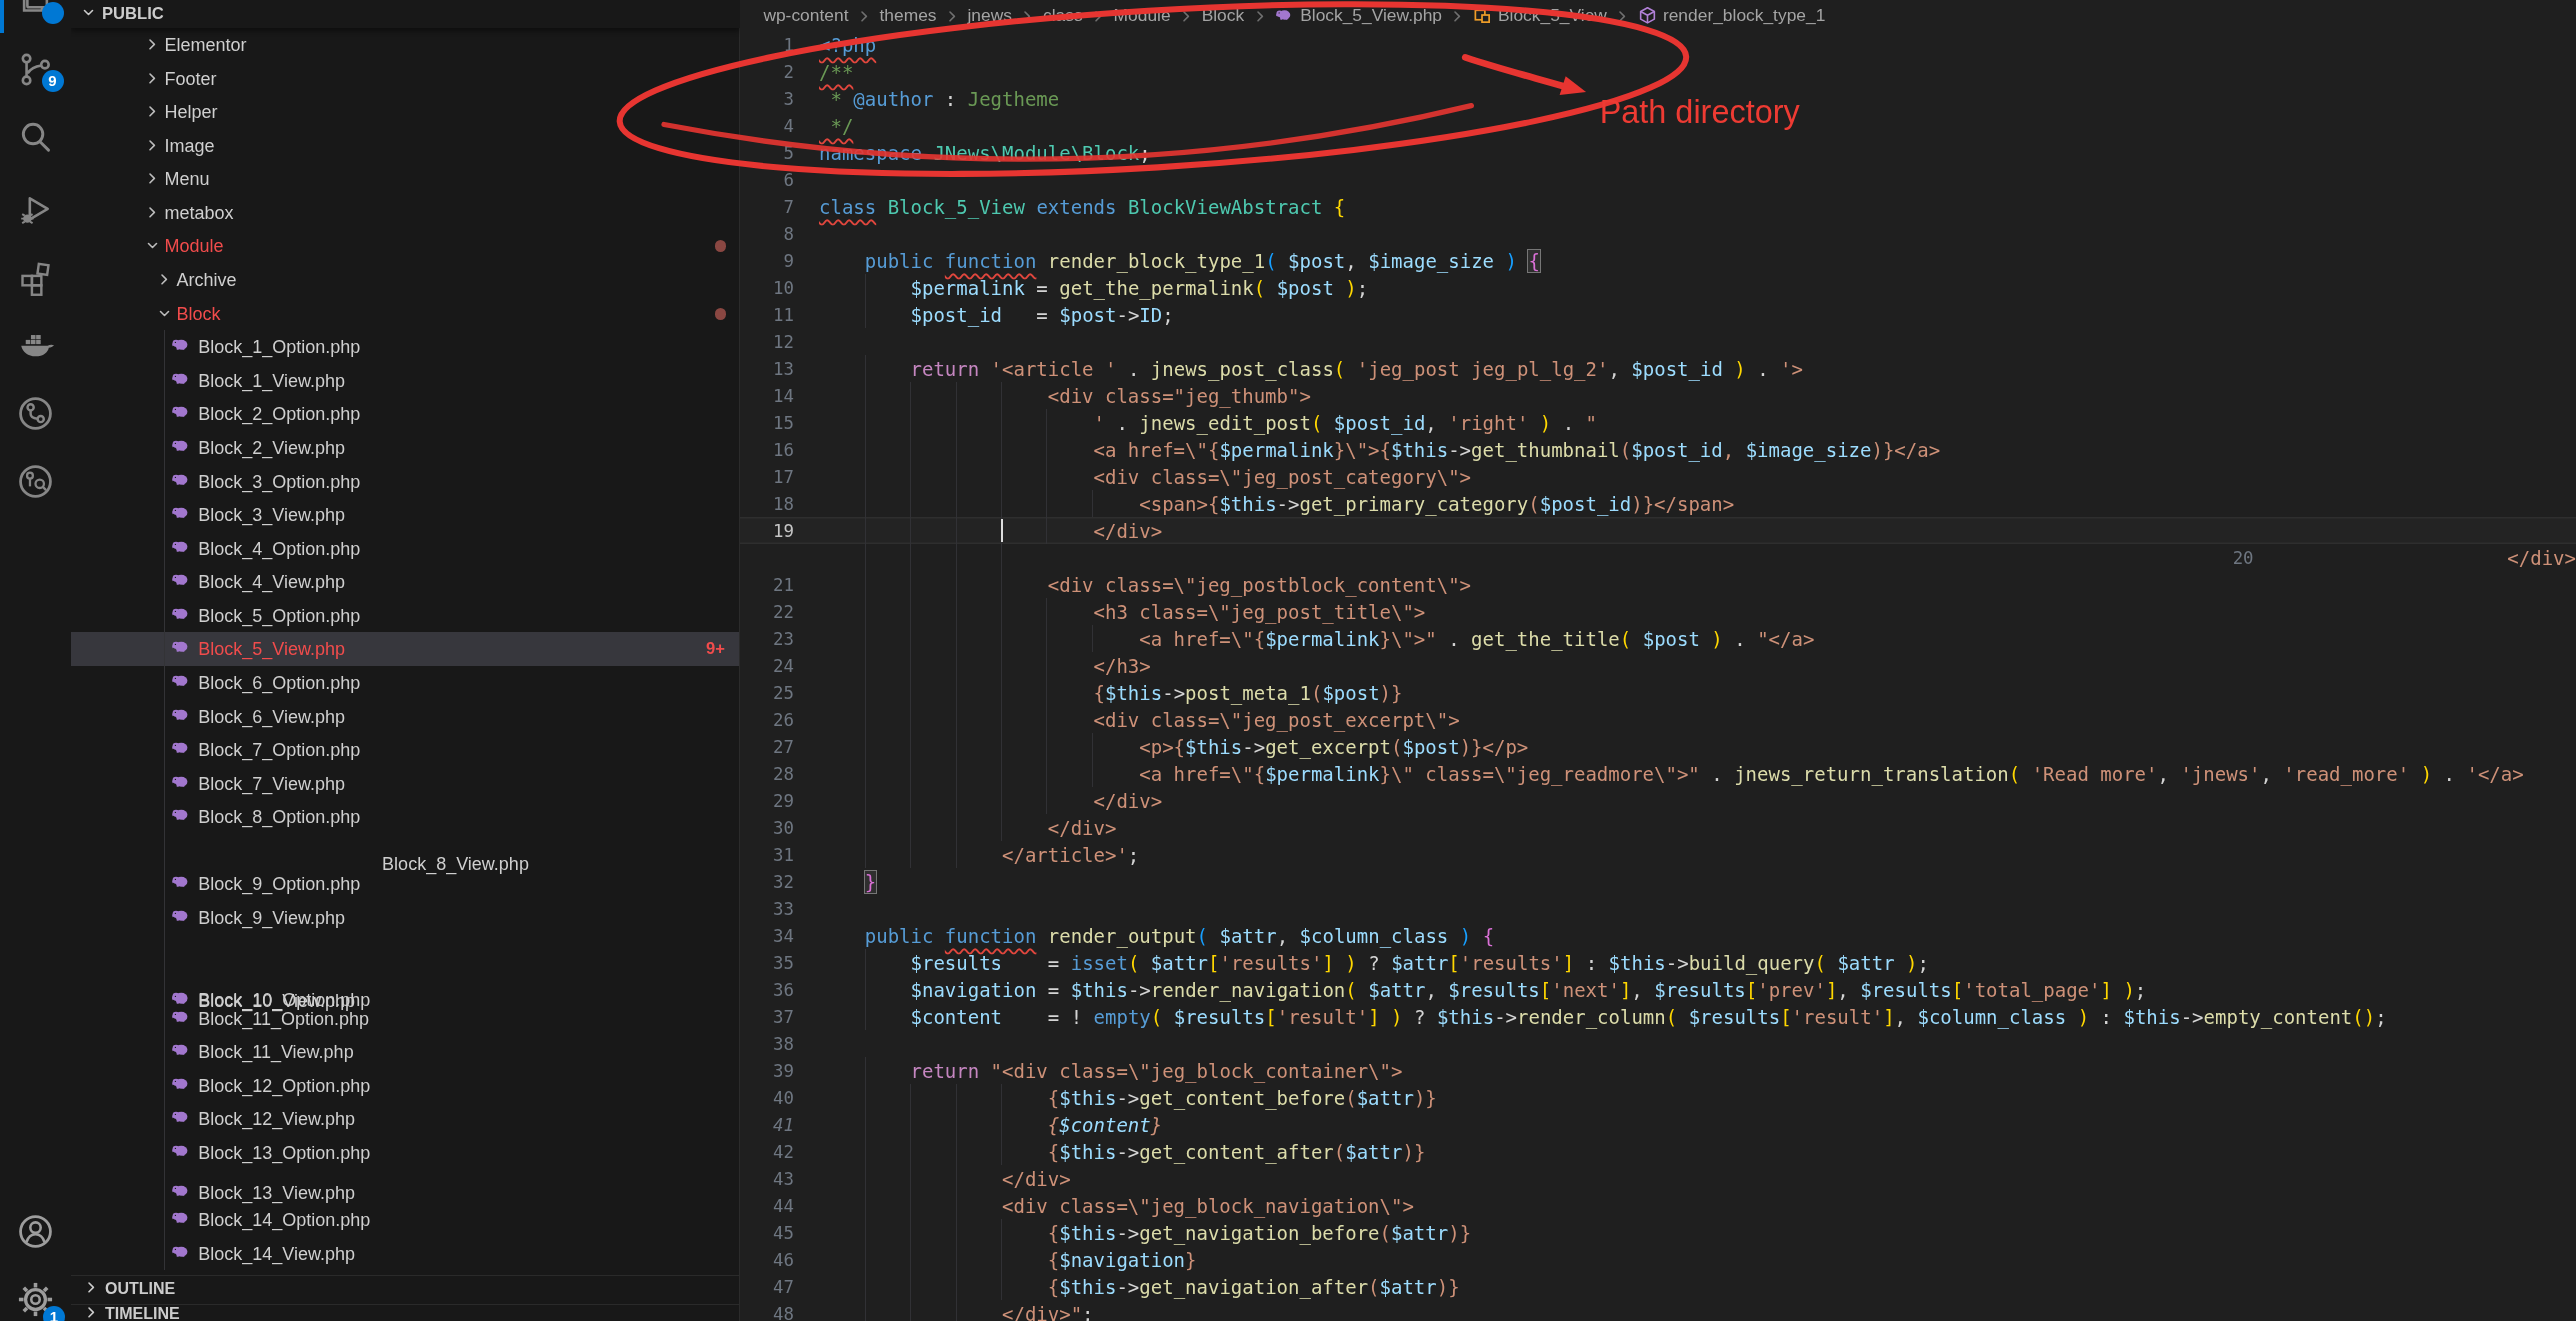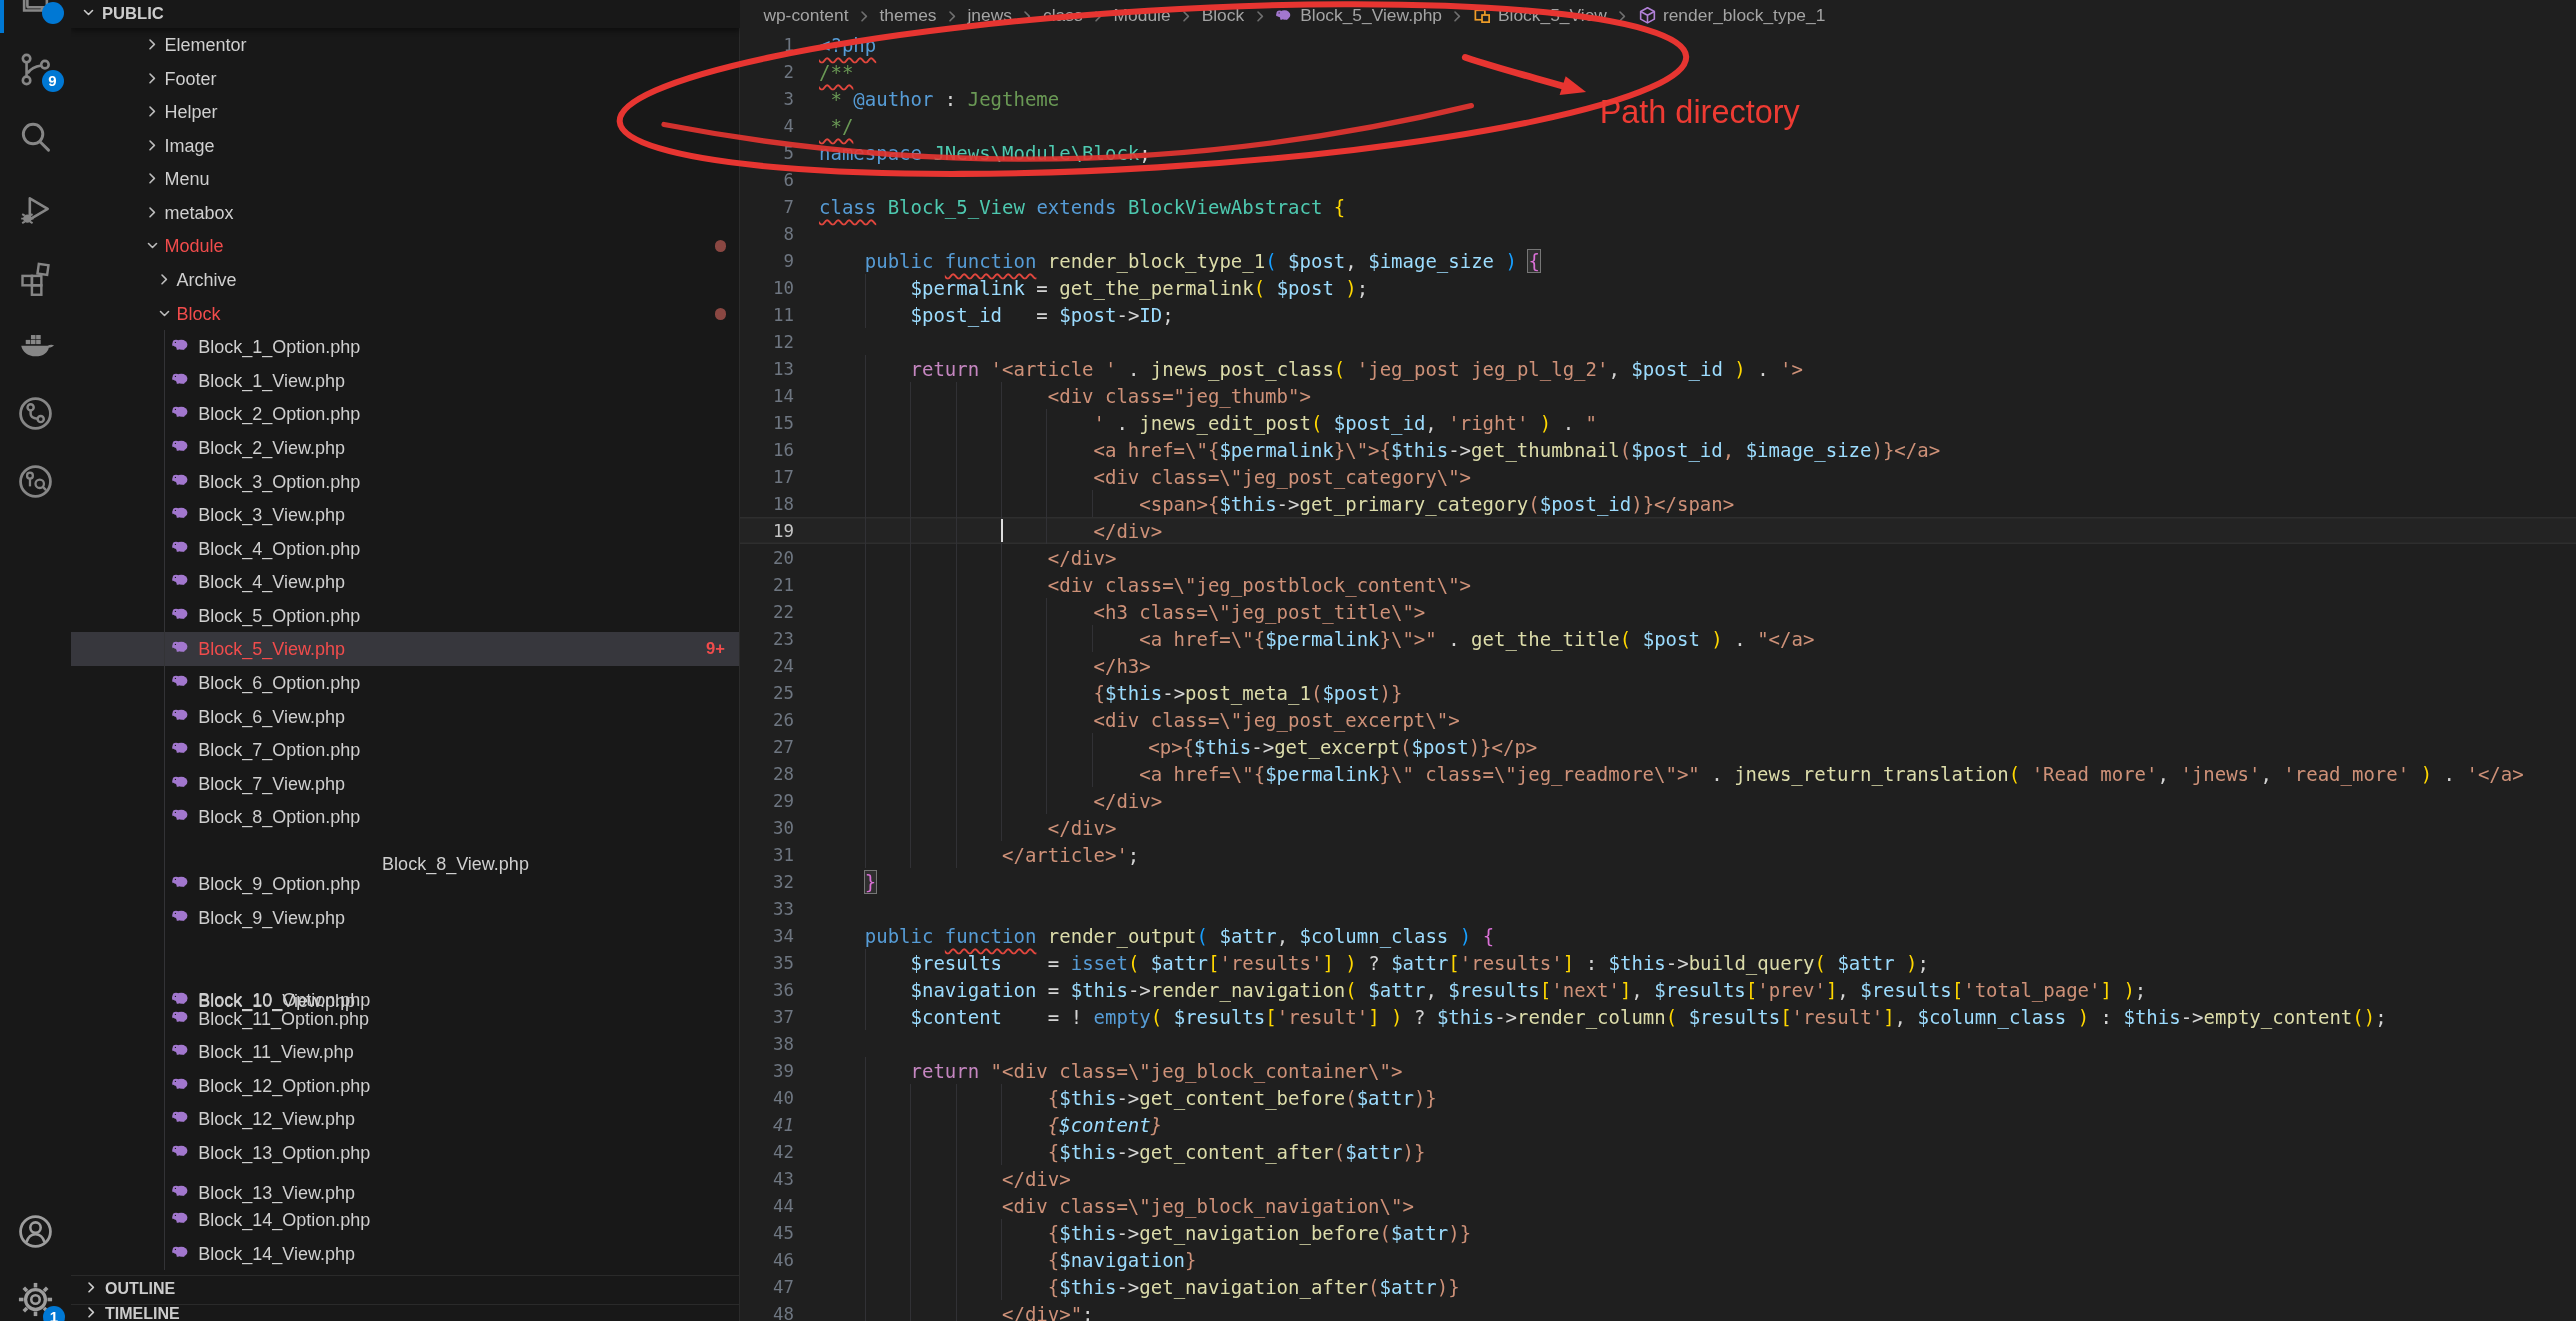--- a/index.html
+++ b/index.html
@@ -864,21 +864,21 @@
       <div class="line current" style="height: 27px;">
         <span class="ln-num">19</span>
         <span class="guide" style="left: 125px;"></span>
         <span class="guide" style="left: 170px;"></span>
         <span class="guide" style="left: 216px;"></span>
         <span class="guide" style="left: 261px;"></span>
         <span class="guide" style="left: 306px;"></span>
         <span class="line-text"><span class="s">                        &lt;/div&gt;</span></span>
         <span id="cursor" style="left: 261px; top: 2.3px;"></span>
       </div>
-      <div class="line" style="height: 27px;">
+      <div class="line" style="height: 27px; justify-content: flex-end;">
         <span class="ln-num">20</span>
         <span class="guide" style="left: 125px;"></span>
         <span class="guide" style="left: 170px;"></span>
         <span class="guide" style="left: 216px;"></span>
         <span class="guide" style="left: 261px;"></span>
         <span class="line-text"><span class="s">                    &lt;/div&gt;</span></span>
       </div>
       <div class="line" style="height: 27px;">
         <span class="ln-num">21</span>
         <span class="guide" style="left: 125px;"></span>
@@ -926,21 +926,21 @@
       </div>
       <div class="line" style="height: 27px;">
         <span class="ln-num">26</span>
         <span class="guide" style="left: 125px;"></span>
         <span class="guide" style="left: 170px;"></span>
         <span class="guide" style="left: 216px;"></span>
         <span class="guide" style="left: 261px;"></span>
         <span class="guide" style="left: 306px;"></span>
         <span class="line-text"><span class="s">                        &lt;div class=\"jeg_post_excerpt\"&gt;</span></span>
       </div>
-      <div class="line" style="height: 27px; gap: 9px;">
+      <div class="line" style="height: 27px;">
         <span class="ln-num">27</span>
         <span class="guide" style="left: 125px;"></span>
         <span class="guide" style="left: 170px;"></span>
         <span class="guide" style="left: 216px;"></span>
         <span class="guide" style="left: 261px;"></span>
         <span class="guide" style="left: 306px;"></span>
         <span class="guide" style="left: 352px;"></span>
         <span class="line-text"><span class="s">                            &lt;p&gt;{</span><span class="v">$this</span><span class="op">-&gt;</span><span class="fn">get_excerpt</span><span class="s">(</span><span class="v">$post</span><span class="s">)}&lt;/p&gt;</span></span>
       </div>
       <div class="line" style="height: 27px;">

